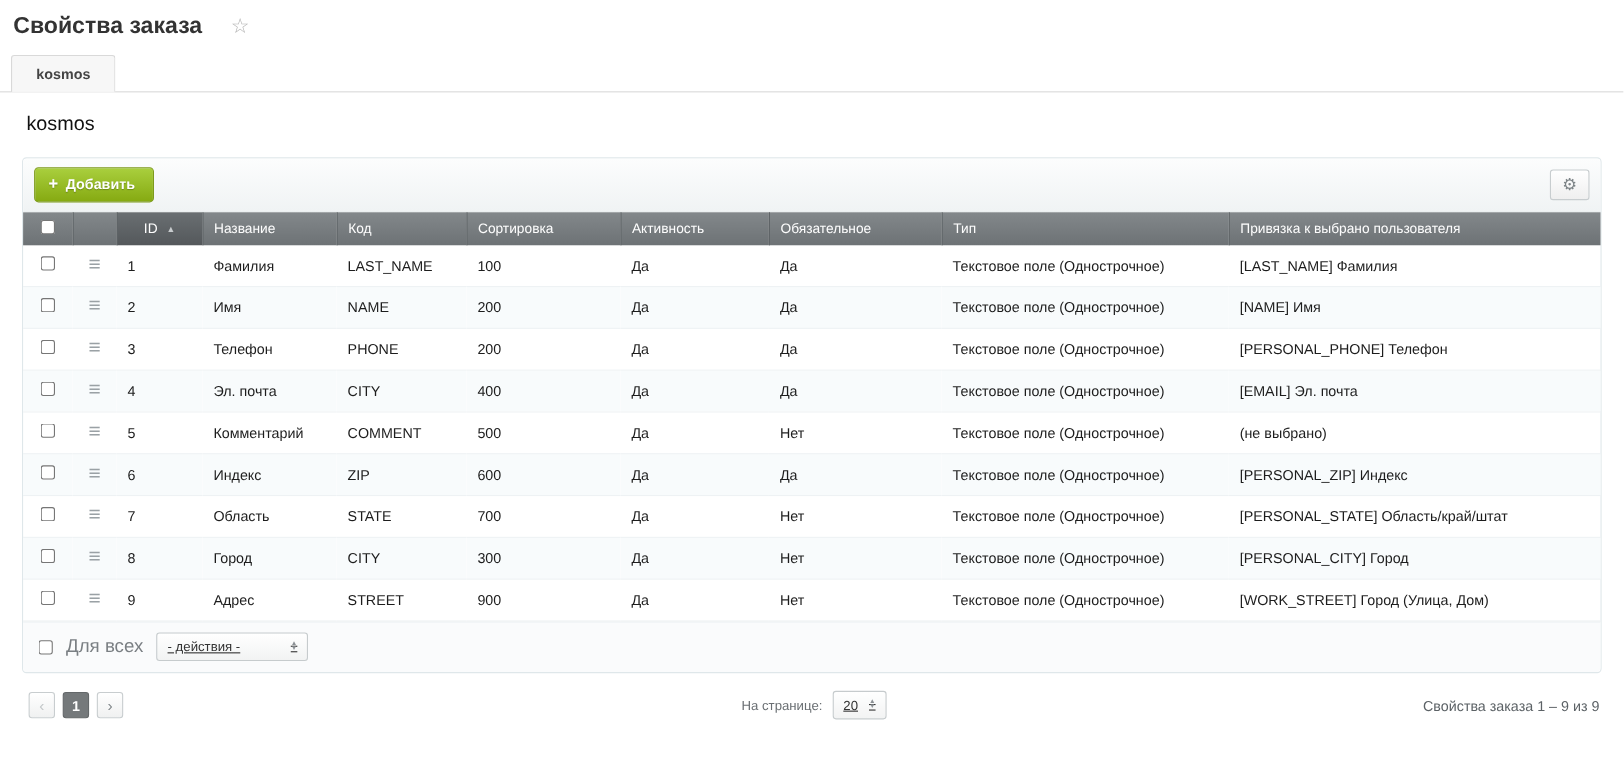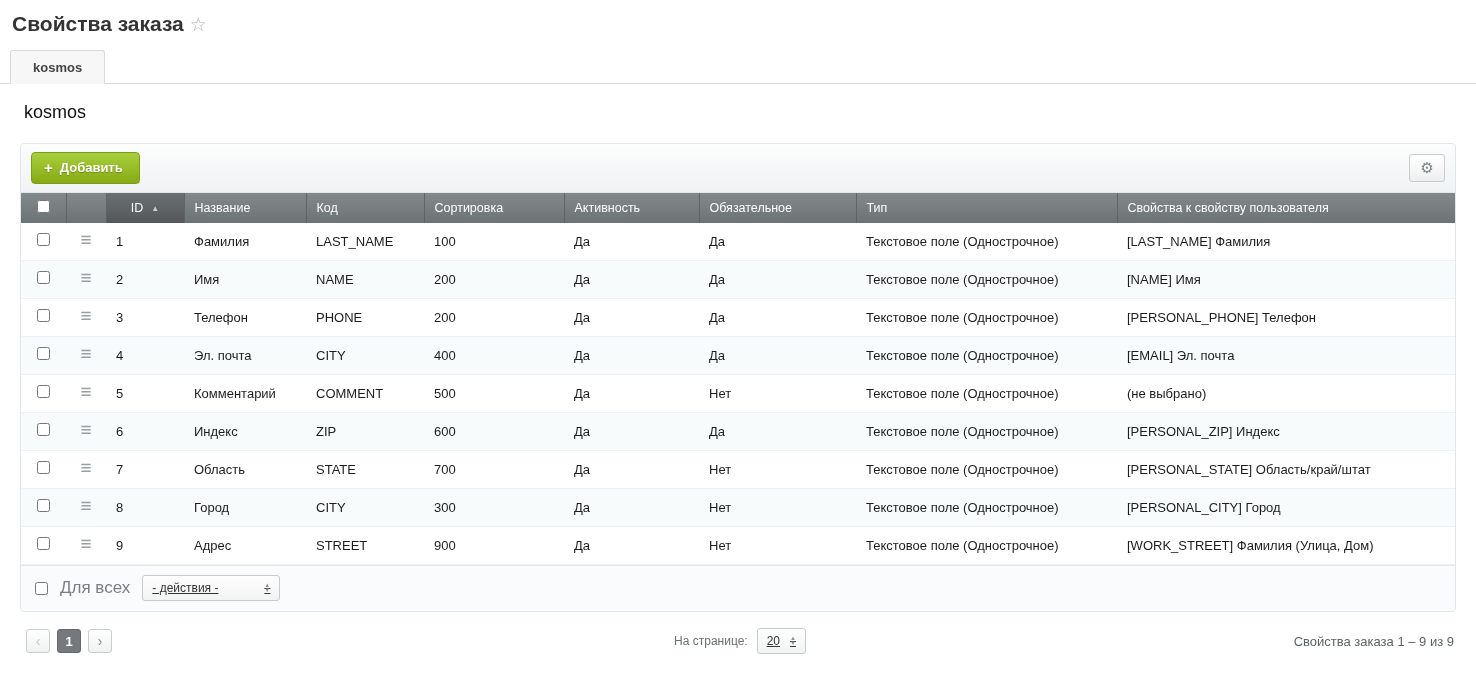--- a/index.html
+++ b/index.html
@@ -6,21 +6,21 @@
   html, body { background: #fff; }
   body {
     width: 1476px;
     min-height: 693px;
     font-family: "Liberation Sans", sans-serif;
     color: #333;
     overflow: hidden;
   }
 
   
-  .page-head { padding: 12px 14px 0 12px; display: flex; align-items: center; gap: 6px; }
+  .page-head { padding: 12px 14px 0 12px; display: flex; align-items: center; gap: 26px; }
   .page-title { font-size: 21px; font-weight: bold; color: #333; }
   .fav-star { font-size: 19px; color: #b3b3b3; cursor: pointer; }
 
   
   .tabs { margin-top: 14px; padding-left: 10px; border-bottom: 1px solid #d9d9d9; }
   .tab {
     display: inline-block;
     padding: 9px 22px 8px;
     font-size: 13px;
     font-weight: bold;
@@ -228,21 +228,21 @@
         <th></th>
         <th class="sorted">
           <span>ID</span><span class="sort-arrow">▲</span>
         </th>
         <th>Название</th>
         <th>Код</th>
         <th>Сортировка</th>
         <th>Активность</th>
         <th>Обязательное</th>
         <th>Тип</th>
-        <th>Свойства к свойству пользователя</th>
+        <th>Привязка к выбрано пользователя</th>
       </tr>
     </thead>
     <tbody>
     <tr>
       <td class="center">
         <input type="checkbox" style="">
       </td>
       <td class="center">
         <span class="menu-icon">≡</span>
       </td>
@@ -382,21 +382,21 @@
       <td class="center">
         <span class="menu-icon">≡</span>
       </td>
       <td>9</td>
       <td>Адрес</td>
       <td>STREET</td>
       <td>900</td>
       <td>Да</td>
       <td>Нет</td>
       <td>Текстовое поле (Однострочное)</td>
-      <td>[WORK_STREET] Фамилия (Улица, Дом)</td>
+      <td>[WORK_STREET] Город (Улица, Дом)</td>
     </tr>
   </tbody>
   </table>
 
   <div class="grid-footer">
     <input type="checkbox" style="">
     <span class="for-all-label">Для всех</span>
     <div class="select-box">
       <span>- действия -</span>
       <span class="spinner">

